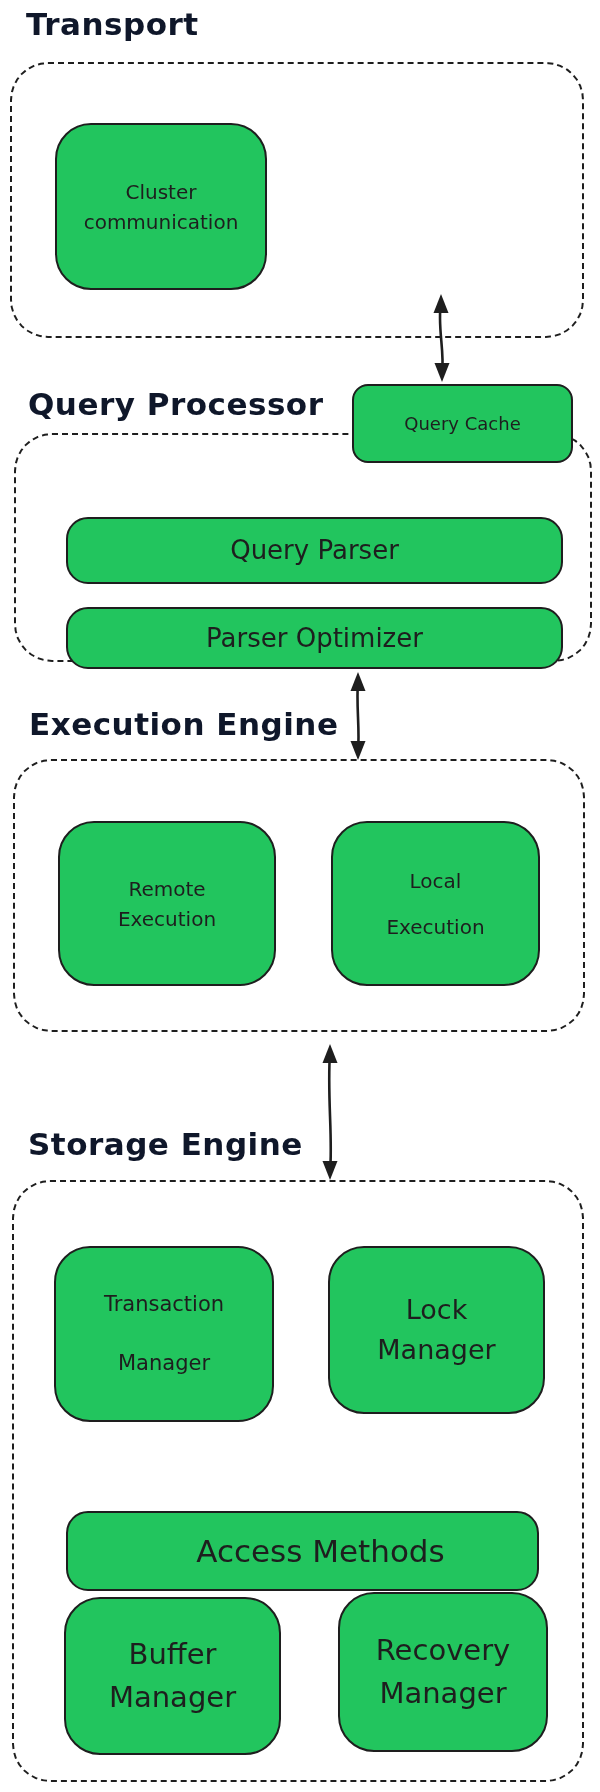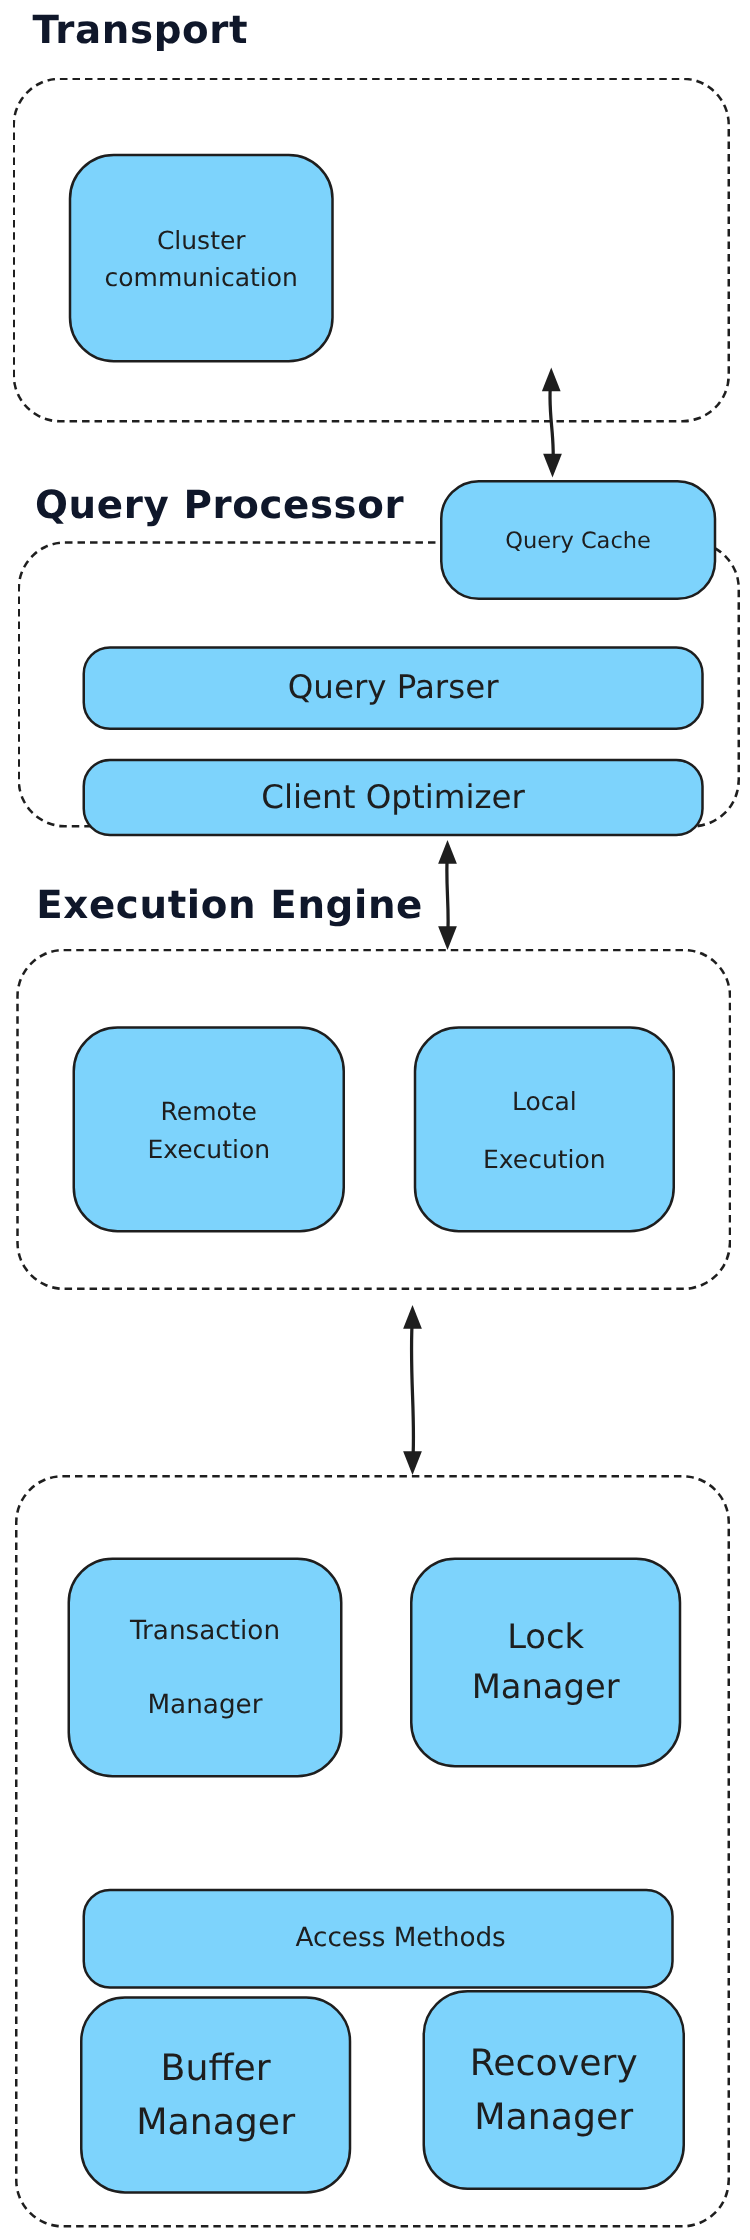--- a/index.html
+++ b/index.html
@@ -9,35 +9,35 @@
   }
   .section-title{
     position:absolute;font-weight:700;font-size:31px;letter-spacing:0.5px;
     color:#0f172a;white-space:nowrap;
   }
   .dashed-container{
     position:absolute;border:2.6px dashed #1e1e1e;border-radius:38px;
     background:transparent;box-sizing:border-box;
   }
   .node{
-    position:absolute;border:2.6px solid #1e1e1e;background:#7dd3fc;
+    position:absolute;border:2.6px solid #1e1e1e;background:#22c55e;
     box-sizing:border-box;display:flex;flex-direction:column;
     align-items:center;justify-content:center;text-align:center;
     line-height:1.5;
   }
   .r-big{border-radius:36px;}
   .r-wide{border-radius:22px;margin-top:40px;}
   .node span{display:block;white-space:nowrap;}
   .fs18{font-size:18px;}
   .fs20{font-size:20px;}
   .fs21{font-size:21px;}
   .fs26{font-size:26px;}
   .fs27{font-size:27px;}
   .fs29{font-size:29px;}
-  .fs31{font-size:21px;padding-left:36px;}
+  .fs31{font-size:31px;padding-left:36px;}
   .arrow{position:absolute;overflow:visible;}
   .arrow path{stroke:#1e1e1e;stroke-width:2.6;fill:none;}
   .arrow polygon{fill:#1e1e1e;}
 </style>
 </head>
 <body>
 
 <div class="stage">
 
   <div class="section-title" style="left:26px;top:6px;">Transport</div>
@@ -47,46 +47,47 @@
   <div class="node r-big fs20" style="left:55px;top:123px;width:212px;height:167px;">
     <span>Cluster</span>
     <span>communication</span>
   </div>
 
 
   <div class="section-title" style="left:28px;top:386px;">Query Processor</div>
 
   <div class="dashed-container" style="left:14px;top:433px;width:578px;height:229px;"></div>
 
-  <div class="node fs18" style="left:352px;top:384px;width:221px;height:96px;border-radius:31px;">
+  <div class="node fs18" style="left:352px;top:384px;width:221px;height:79px;border-radius:16px;">
     <span>Query Cache</span>
   </div>
 
   <div class="node r-wide fs26" style="left:66px;top:477px;width:497px;height:67px;">
     <span>Query Parser</span>
   </div>
 
   <div class="node r-wide fs26" style="left:66px;top:567px;width:497px;height:62px;">
-    <span>Client Optimizer</span>
+    <span>Parser Optimizer</span>
   </div>
 
   <div class="section-title" style="left:29px;top:706px;">Execution Engine</div>
 
   <div class="dashed-container" style="left:13px;top:759px;width:572px;height:273px;"></div>
 
   <div class="node r-big fs20" style="left:58px;top:821px;width:218px;height:165px;">
     <span>Remote</span>
     <span>Execution</span>
   </div>
 
   <div class="node r-big fs20" style="left:331px;top:821px;width:209px;height:165px;gap:16px;">
     <span>Local</span>
     <span>Execution</span>
   </div>
 
+  <div class="section-title" style="left:28px;top:1126px;">Storage Engine</div>
 
   <div class="dashed-container" style="left:12px;top:1180px;width:572px;height:602px;"></div>
 
   <div class="node r-big fs21" style="left:54px;top:1246px;width:220px;height:176px;gap:28px;">
     <span>Transaction</span>
     <span>Manager</span>
   </div>
 
   <div class="node r-big fs27" style="left:328px;top:1246px;width:217px;height:168px;">
     <span>Lock</span>

